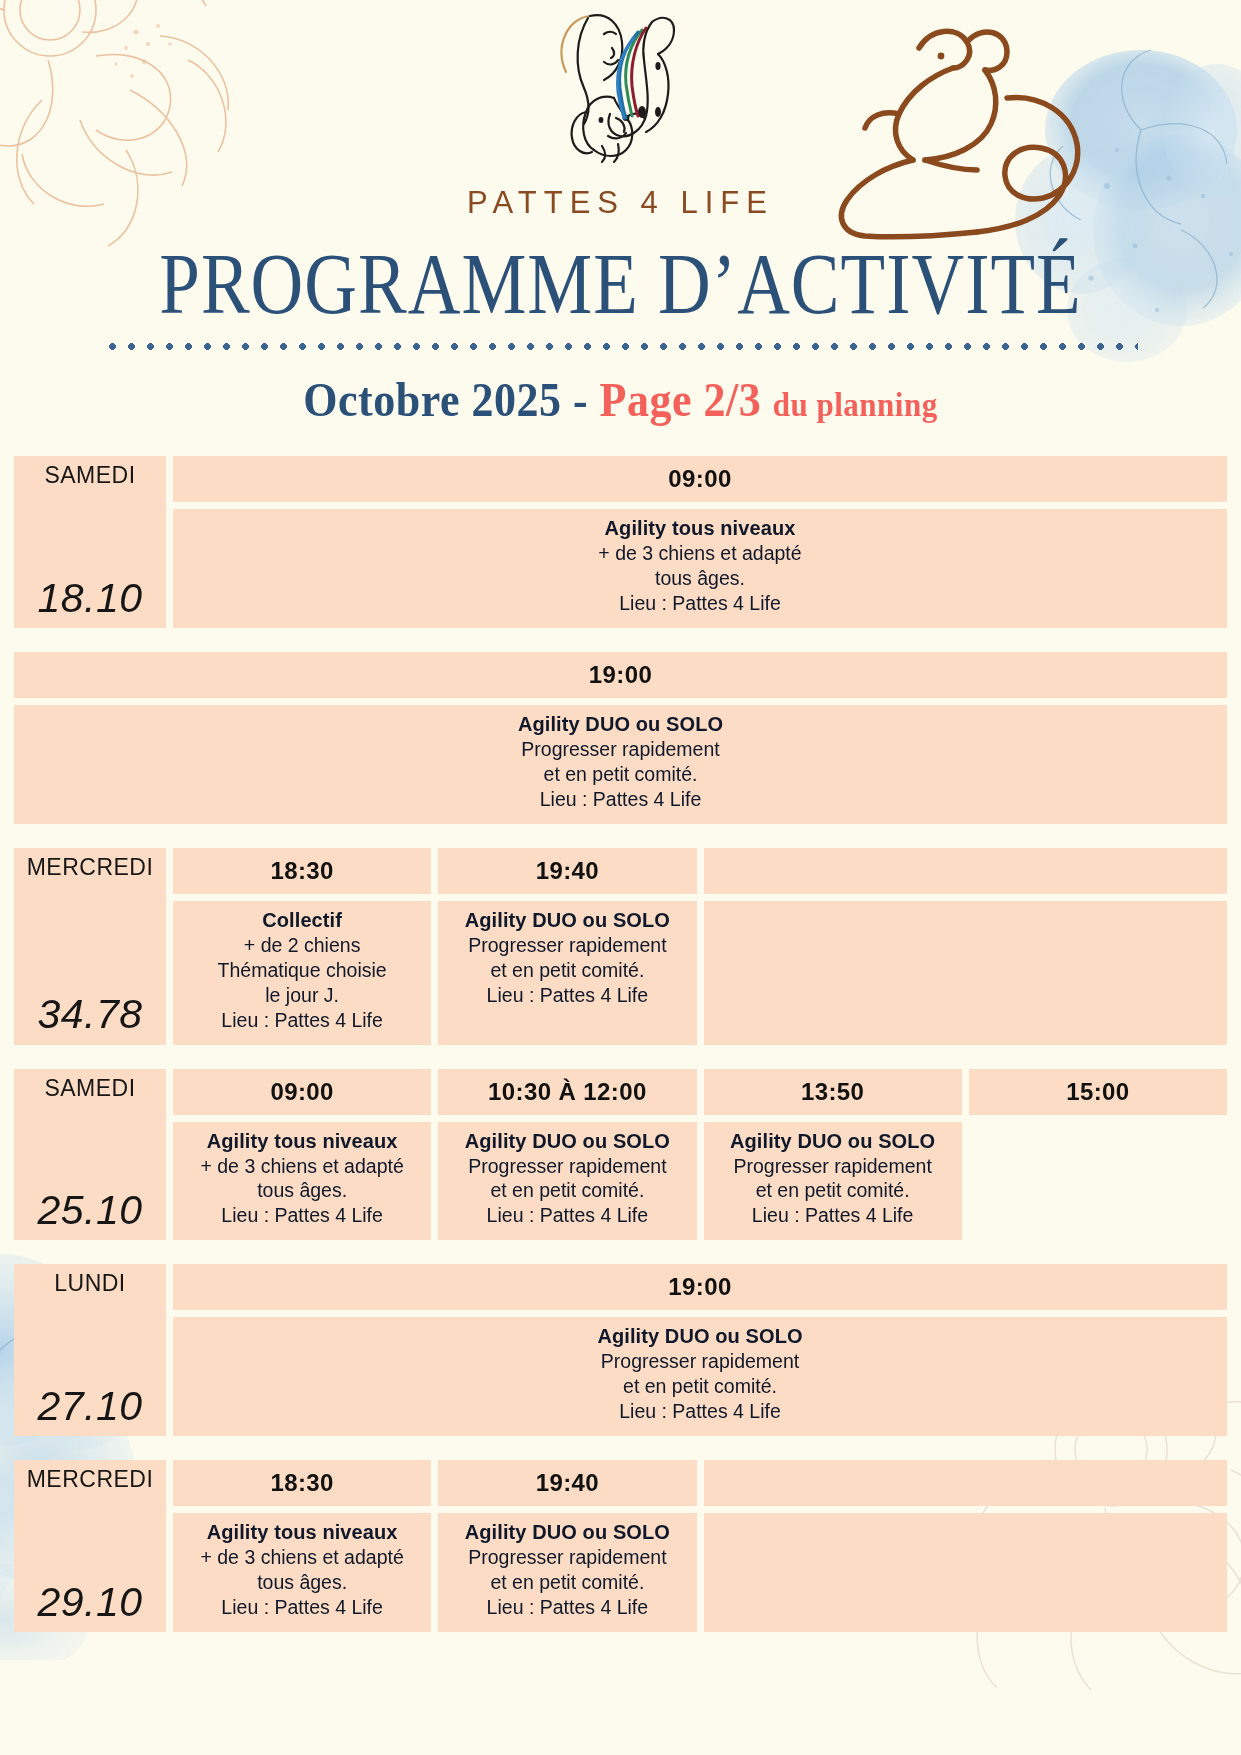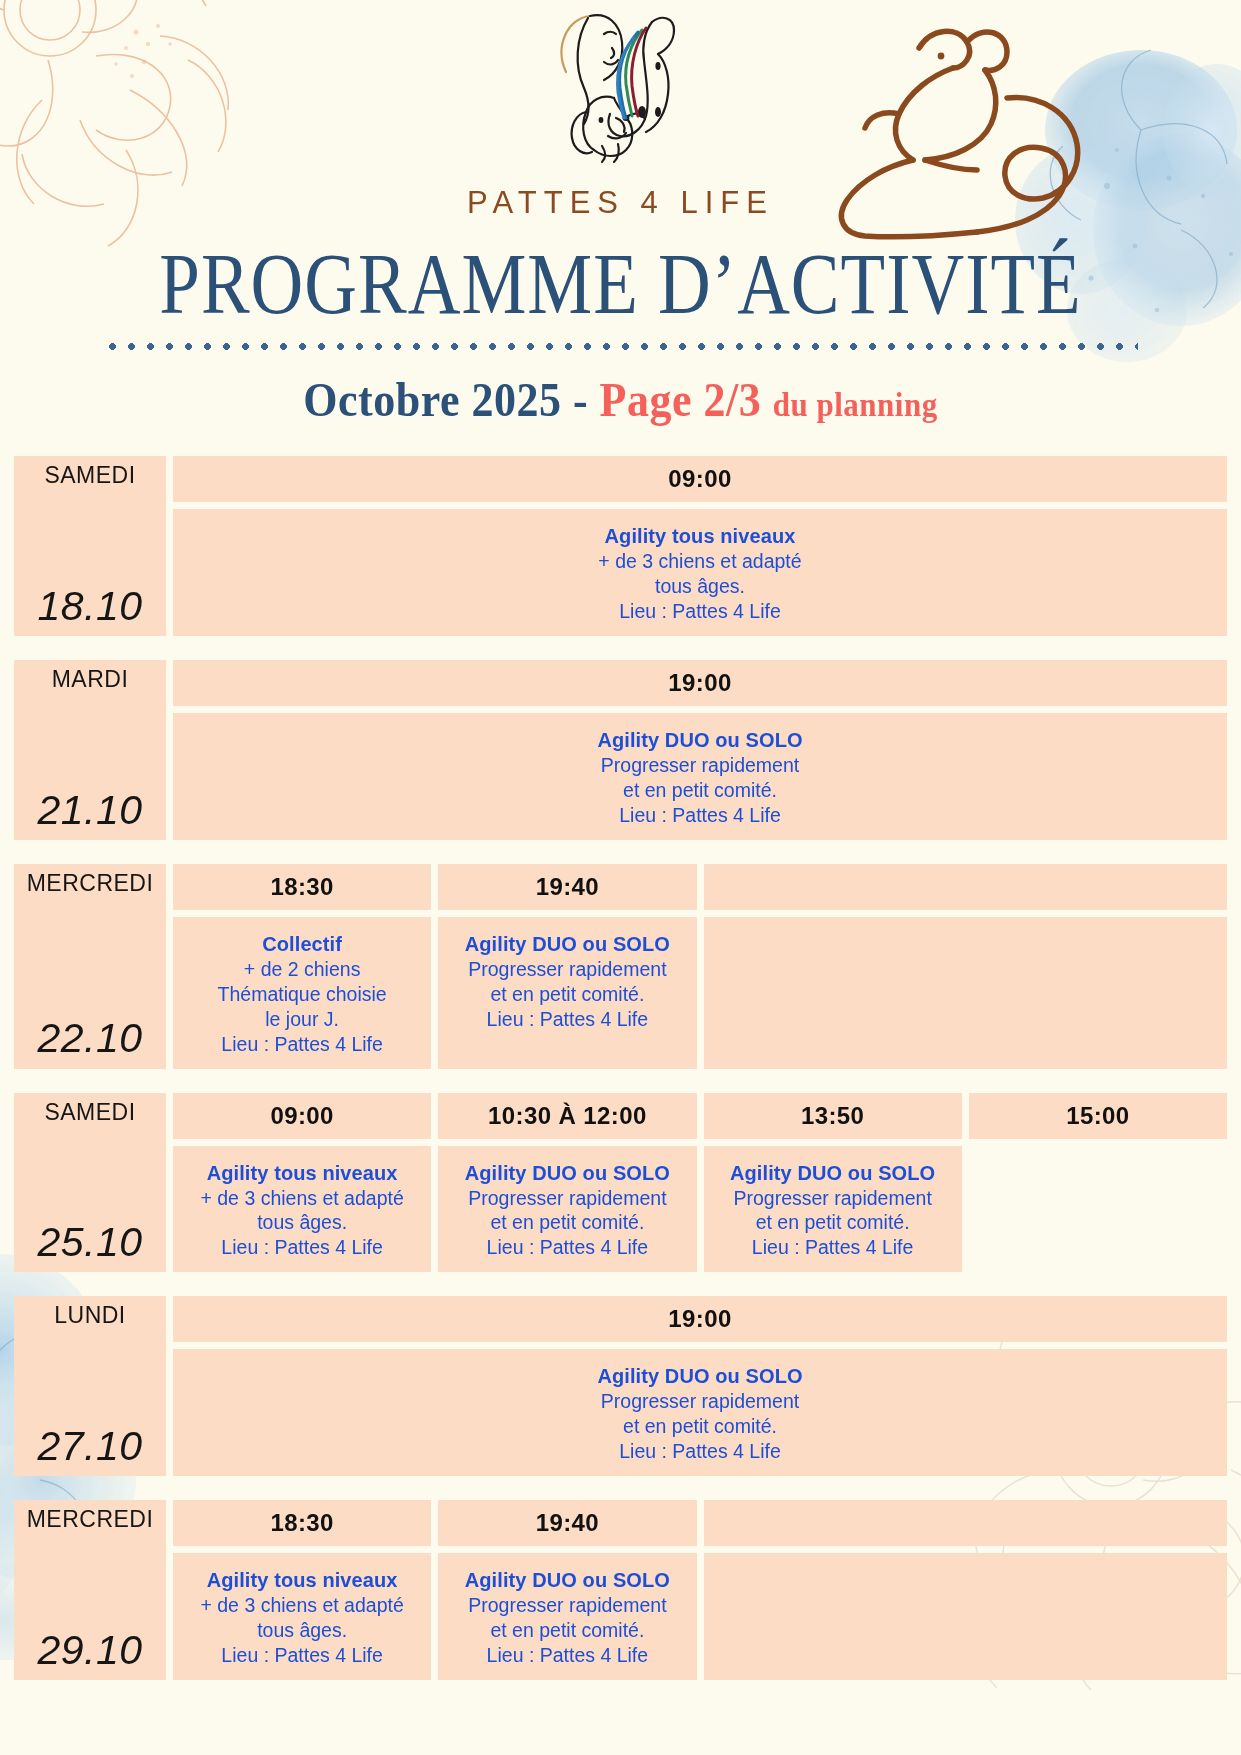--- a/index.html
+++ b/index.html
@@ -57,22 +57,22 @@
   .date-number{font-size:41px;color:#161616;letter-spacing:.5px;line-height:1.15;font-style:italic;}
   .slots{flex:1;display:flex;flex-direction:column;gap:7px;min-width:0;}
   .slot-times{display:flex;gap:7px;}
   .slot-bodies{display:flex;gap:7px;flex:1;}
   .time-chip{
     background:#FCDCC4;padding:9px 0;text-align:center;
     font-size:24px;font-weight:700;color:#111;letter-spacing:.4px;
     box-sizing:border-box;
   }
   .body-chip{
-    background:#FCDCC4;padding:14px 8px 12px;text-align:center;
-    color:#1d4ed8;box-sizing:border-box;
+    background:#FCDCC4;padding:6px 8px 12px;text-align:center;
+    color:#0f172a;box-sizing:border-box;
   }
   .act-name{font-size:20px;font-weight:700;line-height:1.3;letter-spacing:.1px;}
   .act-desc{font-size:19.5px;line-height:1.28;white-space:pre-line;}
   .spacer-chip{background:#FCDCC4;}
 </style>
 </head>
 <body>
 
 <svg class="deco" id="deco-flower-tl" viewBox="0 0 420 320">
   <g fill="none" stroke="#E9B48E" stroke-width="1.6" opacity=".95">
@@ -273,42 +273,38 @@
           <div class="body-chip" style="flex: 1 1 100%;">
             <div class="act-name">Agility tous niveaux</div>
             <div class="act-desc">+ de 3 chiens et adapté
 tous âges.
 Lieu : Pattes 4 Life</div>
           </div>
         </div>
       </div>
     </div>
     <div class="day-row">
-      <div class="date-cell">
-        <div class="date-weekday">MARDI</div>
-        <div class="date-number">21.10</div>
-      </div>
       <div class="slots">
         <div class="slot-times">
           <div class="time-chip" style="flex: 1 1 100%;">19:00</div>
         </div>
         <div class="slot-bodies">
           <div class="body-chip" style="flex: 1 1 100%;">
             <div class="act-name">Agility DUO ou SOLO</div>
             <div class="act-desc">Progresser rapidement
 et en petit comité.
 Lieu : Pattes 4 Life</div>
           </div>
         </div>
       </div>
     </div>
     <div class="day-row">
       <div class="date-cell">
         <div class="date-weekday">MERCREDI</div>
-        <div class="date-number">22.10</div>
+        <div class="date-number">34.78</div>
       </div>
       <div class="slots">
         <div class="slot-times">
           <div class="time-chip" style="flex: 0 0 calc(25% - 5.25px);">18:30</div>
           <div class="time-chip" style="flex: 0 0 calc(25% - 5.25px);">19:40</div>
           <div class="time-chip spacer-chip" style="flex: 1 1 auto;">&nbsp;</div>
         </div>
         <div class="slot-bodies">
           <div class="body-chip" style="flex: 0 0 calc(25% - 5.25px);">
             <div class="act-name">Collectif</div>

